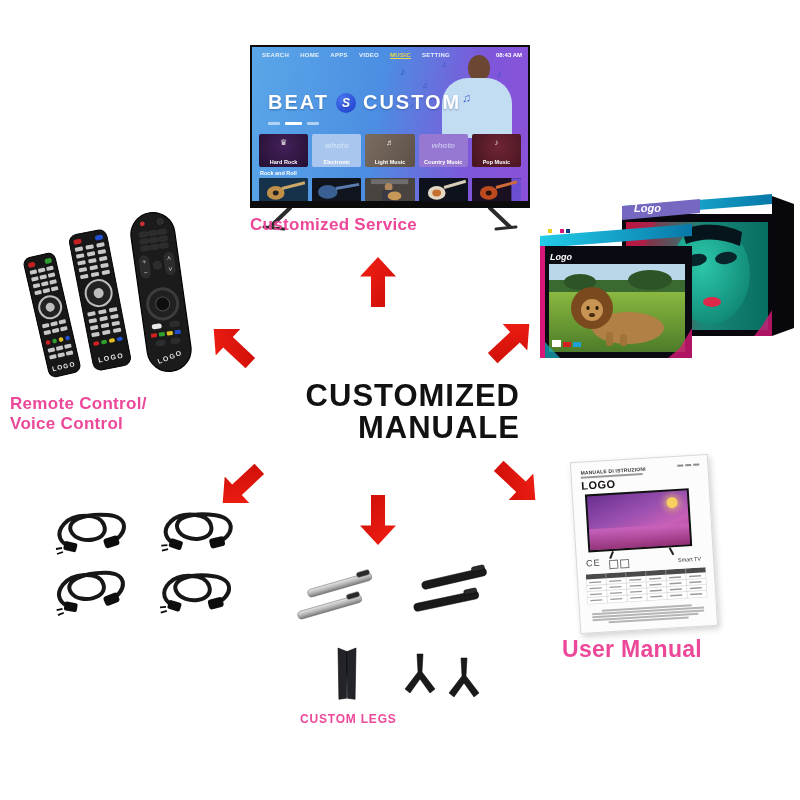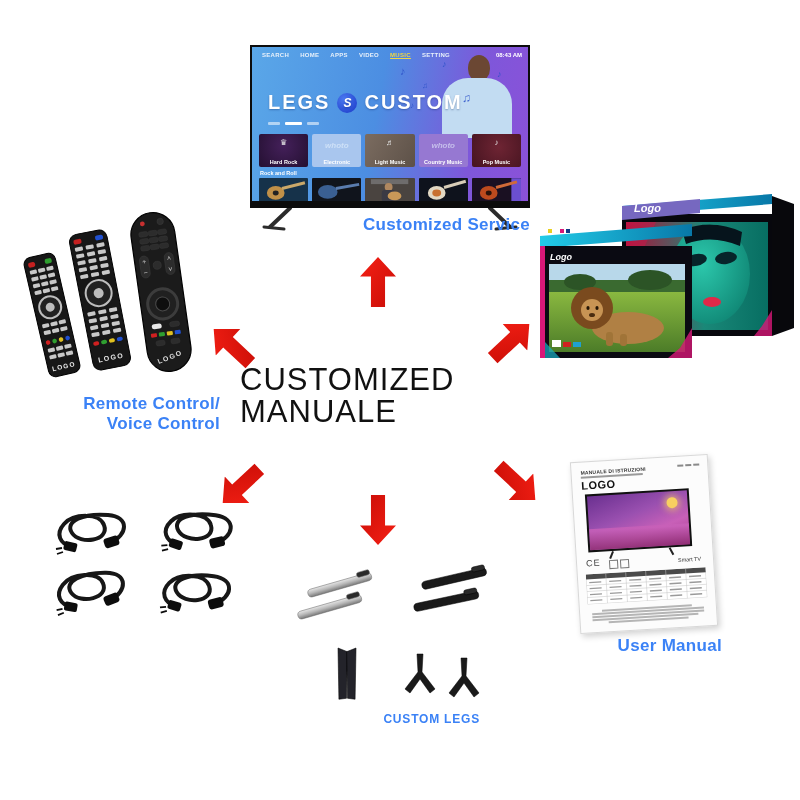--- a/index.html
+++ b/index.html
@@ -1,28 +1,28 @@
 <!DOCTYPE html>
 <html><head>
 <meta charset="utf-8">
 <style>
   html,body{margin:0;padding:0;background:#fff;}
   .canvas{position:relative;width:800px;height:800px;background:#ffffff;
           font-family:"Liberation Sans",sans-serif;overflow:hidden;}
 
   
-  .label{position:absolute;font-weight:bold;color:#3b82f6;text-align:right;letter-spacing:.3px;}
+  .label{position:absolute;font-weight:bold;color:#ec4899;text-align:left;letter-spacing:.3px;}
 
   
   .arrow{position:absolute;width:36px;height:60px;}
   .arrow svg{width:100%;height:100%;display:block;}
 
   
-  .center-title{position:absolute;left:240px;top:364px;width:280px;text-align:left;
-                font-size:31px;font-weight:normal;color:#111;line-height:1.04;letter-spacing:1px;}
+  .center-title{position:absolute;left:240px;top:380px;width:280px;text-align:right;
+                font-size:31px;font-weight:bold;color:#111;line-height:1.04;letter-spacing:1px;}
 
   
   .tv{position:absolute;left:250px;top:45px;width:280px;}
   .tv-screen{position:relative;height:158px;box-sizing:border-box;border:2px solid #0c0c0c;
              background:linear-gradient(100deg,#5aa7e8 0%,#4c8ee2 45%,#7e57da 78%,#8b51d8 100%);
              overflow:hidden;}
   .tv-menu{position:absolute;top:5px;left:10px;display:flex;gap:11px;font-size:6px;font-weight:bold;
            color:#e8f1fb;letter-spacing:.3px;}
   .tv-menu .active{color:#f0d840;text-decoration:underline;}
   .tv-clock{position:absolute;top:5px;right:6px;font-size:6px;color:#fff;font-weight:bold;}
@@ -172,21 +172,21 @@
         <div class="tv-head"></div>
         <div class="tv-shirt"></div>
       </div>
       <span class="note" style="left:148px;top:18px;font-size:11px">♪</span>
       <span class="note" style="left:170px;top:34px;font-size:8px">♫</span>
       <span class="note" style="left:190px;top:12px;font-size:9px">♪</span>
       <span class="note" style="left:210px;top:44px;font-size:12px">♫</span>
       <span class="note" style="left:245px;top:22px;font-size:9px">♪</span>
       <span class="note" style="left:158px;top:54px;font-size:8px">♪</span>
       <div class="tv-title">
-        <span>LEGS</span>
+        <span>BEAT</span>
         <span class="shazam-badge">S</span>
         <span>CUSTOM</span>
       </div>
       <div class="tv-dashes">
         <span></span>
         <span class="mid"></span>
         <span></span>
       </div>
       <div class="tv-tiles">
         <div class="tile t1">
@@ -504,21 +504,21 @@
             <rect x="103" y="25.5" width="12" height="1.4"></rect>
         </g>
       </svg>
     </div>
     <div class="m-para" style="top:148px;width:90px;left:22px"></div>
     <div class="m-para" style="top:151px;width:112px"></div>
     <div class="m-para" style="top:154px;width:112px"></div>
     <div class="m-para" style="top:157px;width:106px"></div>
     <div class="m-para" style="top:160px;width:80px;left:28px"></div>
   </div>
-  <div class="label" style="left:562px;top:636px;width:160px;font-size:17px">User Manual</div>
+  <div class="label" style="left:562px;top:636px;width:160px;font-size:23px">User Manual</div>
 
   <div class="plugs">
     <svg viewBox="0 0 210 130" width="210" height="130">
       <defs>
         <g id="cbl">
           <path d="M64,32 C82,24 84,6 62,4 C38,2 18,10 26,22 C34,34 64,30 58,14 C54,2 28,2 18,13 C9,23 14,33 26,36" fill="none" stroke="#171717" stroke-width="4" stroke-linecap="round"></path>
           <rect x="58" y="26" width="15" height="10" rx="3" fill="#0d0d0d" transform="rotate(-18 65 31)"></rect>
           <rect x="18" y="31" width="13" height="9" rx="2" fill="#0d0d0d" transform="rotate(14 24 35)"></rect>
           <path d="M16,37 L10,38 M17,41 L11,43" stroke="#0d0d0d" stroke-width="1.8"></path>
         </g>

